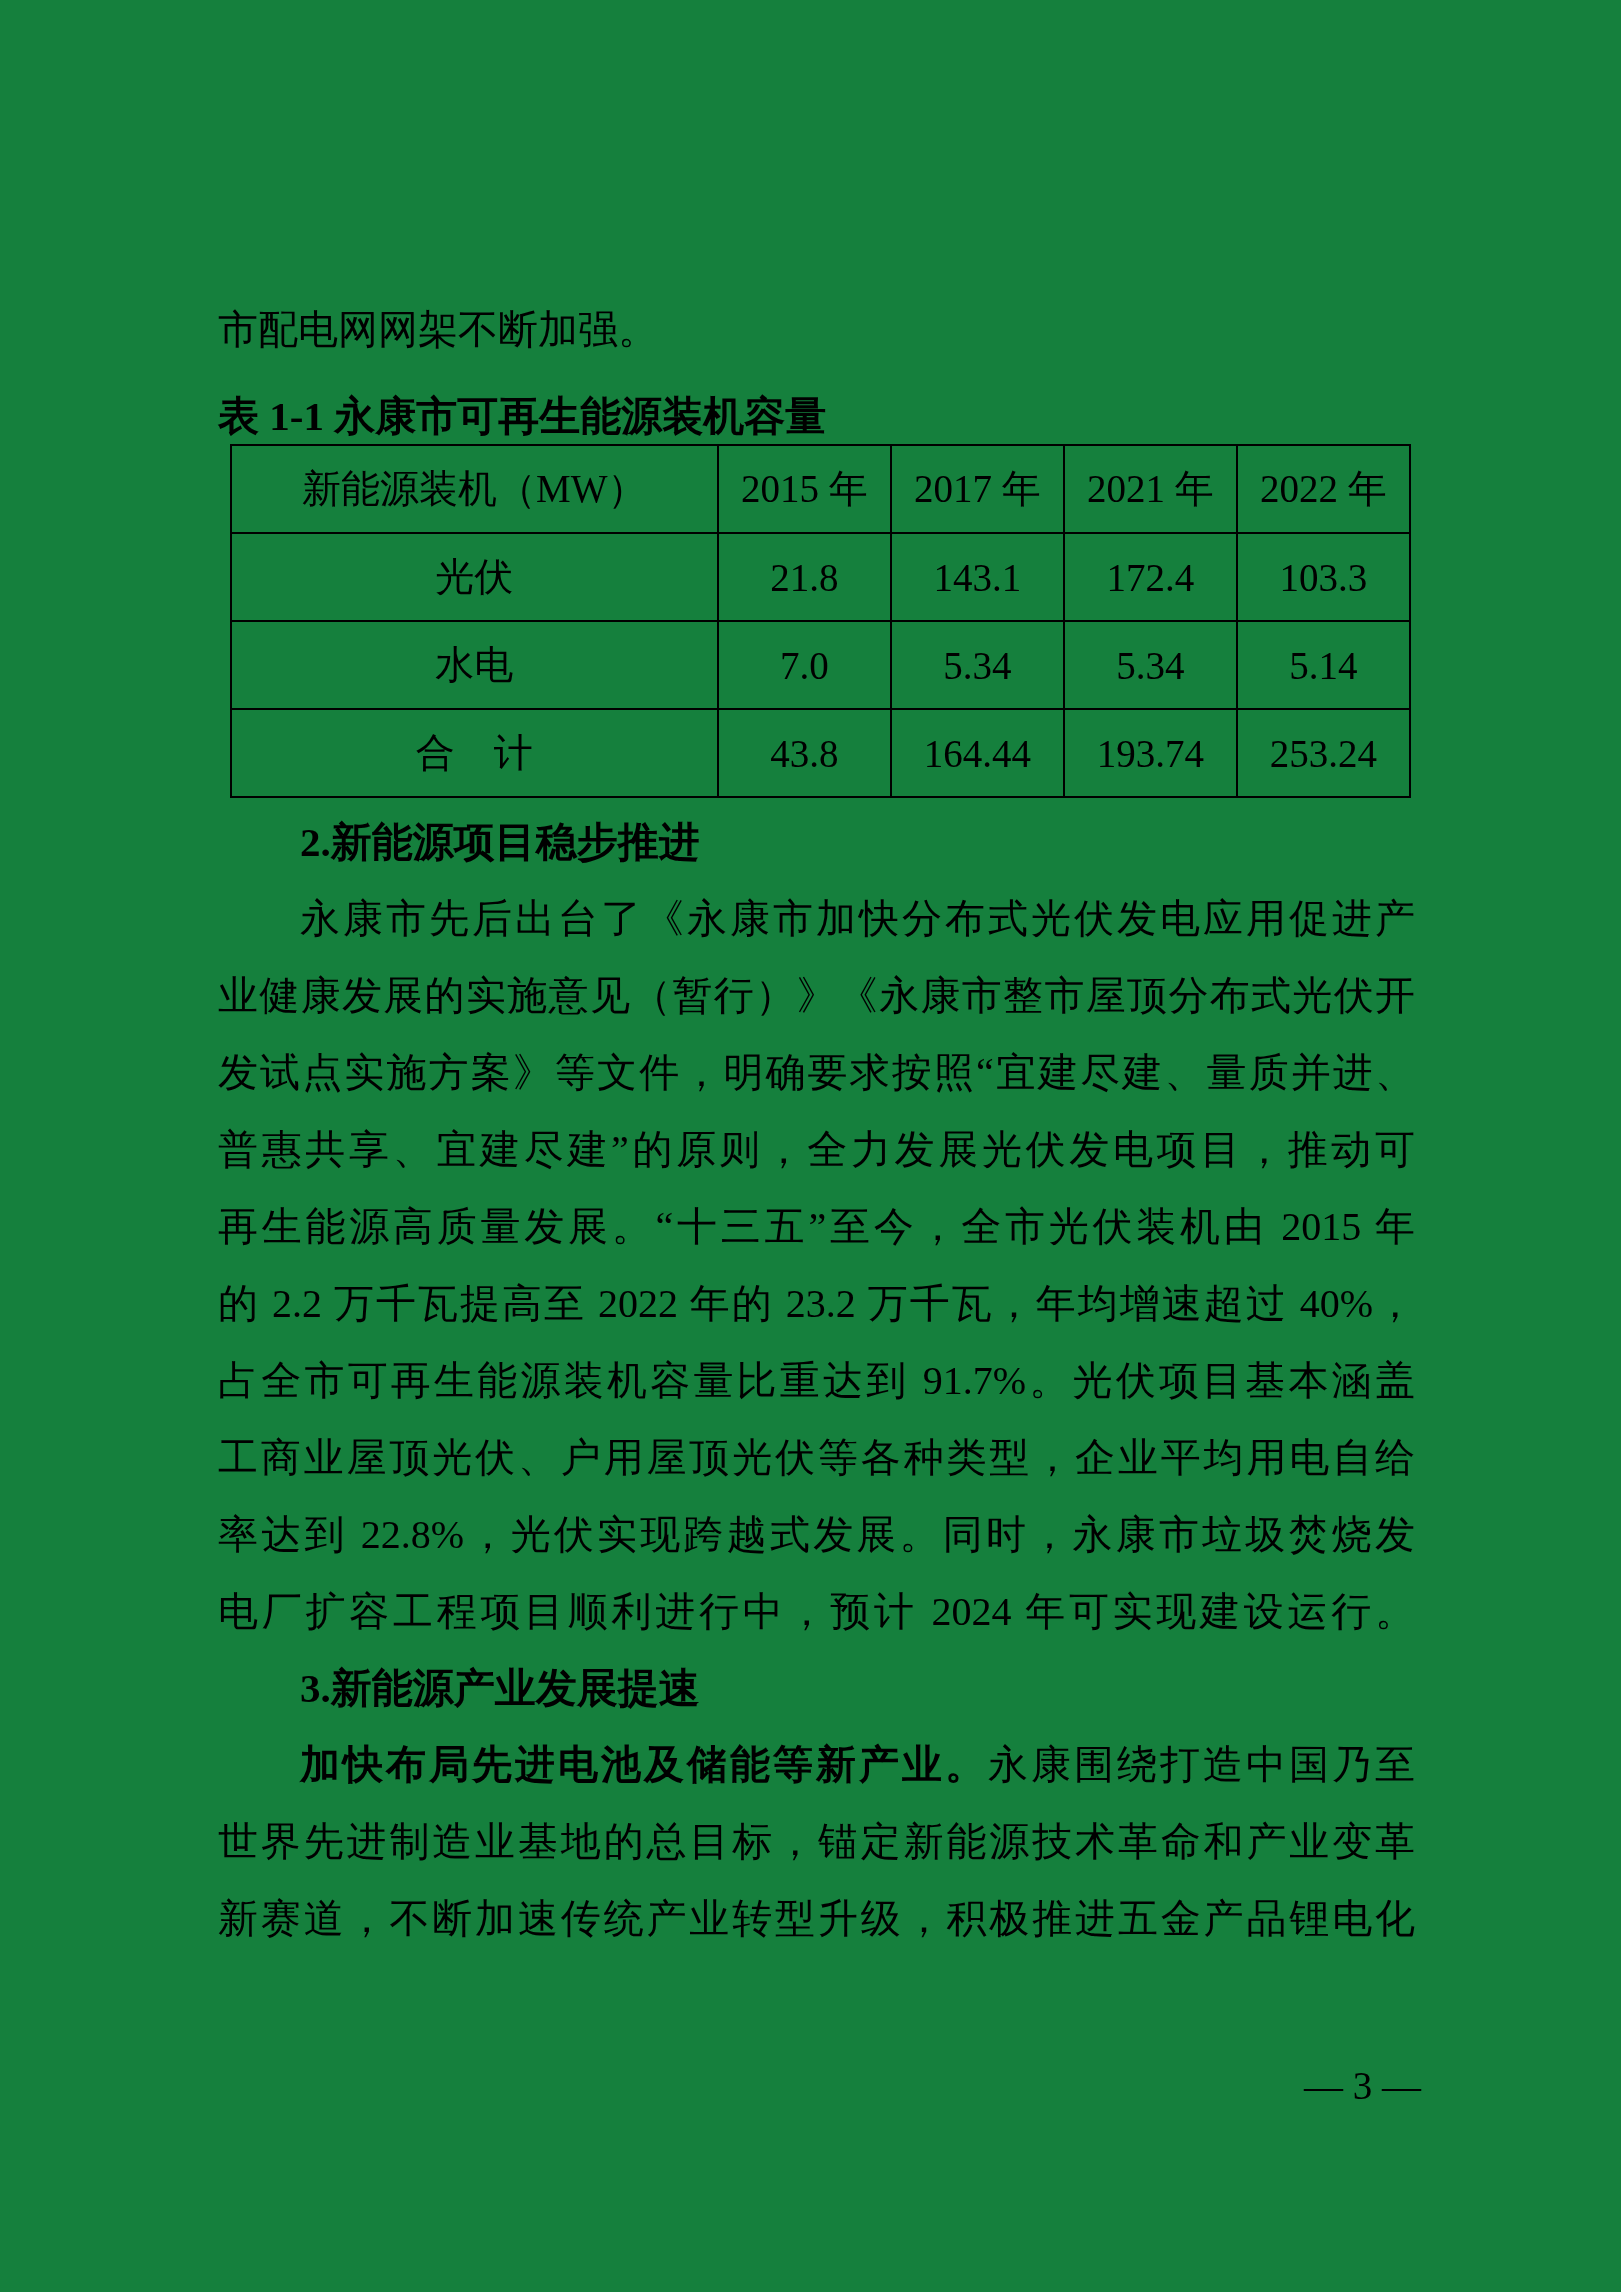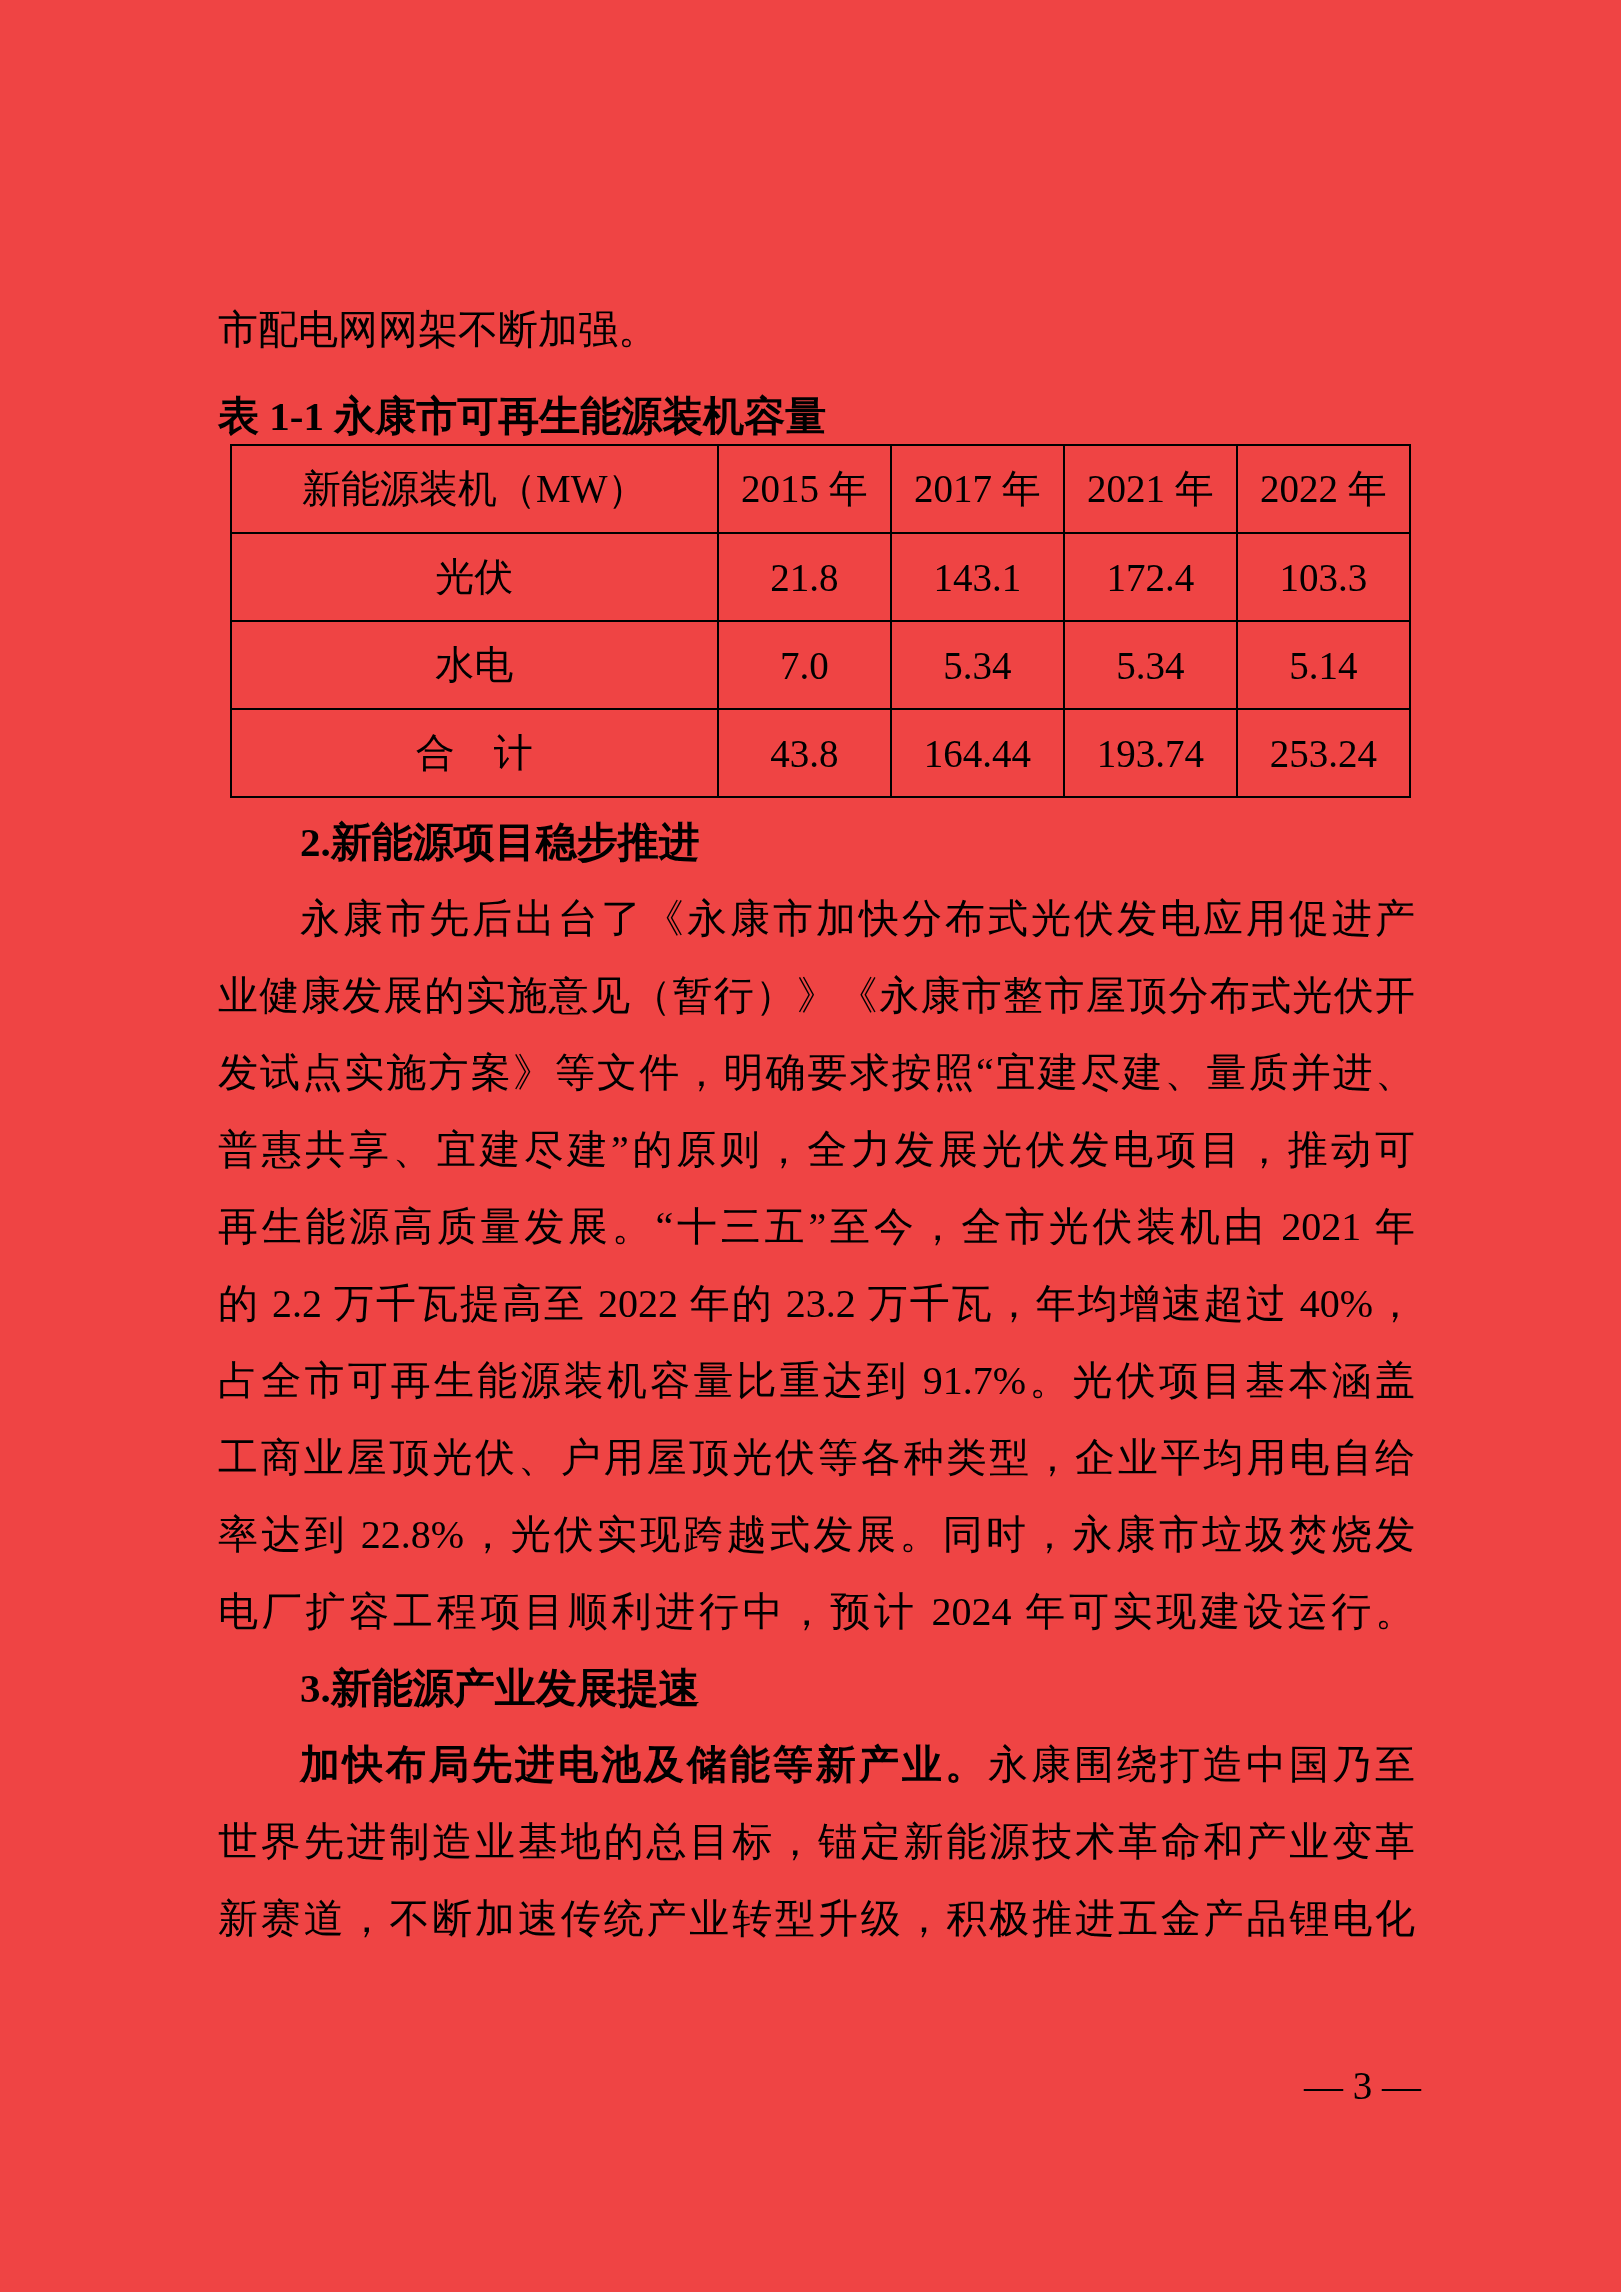--- a/index.html
+++ b/index.html
@@ -4,21 +4,21 @@
 <style>
   html, body {
     margin: 0;
     padding: 0;
     background: #ffffff;
   }
   .page {
     position: relative;
     width: 1621px;
     height: 2293px;
-    background: #ef4444;
+    background: #15803d;
     color: #000000;
     font-family: "Liberation Serif", "DejaVu Serif", serif;
     overflow: hidden;
   }
   .content {
     position: absolute;
     left: 218px;
     top: 0;
     width: 1197px;
     padding-top: 302px;
@@ -137,21 +137,21 @@
         </tr>
       </tbody>
     </table>
 
     <div class="heading h2">2.新能源项目稳步推进</div>
 
     <div class="pline indent">永康市先后出台了《永康市加快分布式光伏发电应用促进产</div>
     <div class="pline">业健康发展的实施意见（暂行）》《永康市整市屋顶分布式光伏开</div>
     <div class="pline">发试点实施方案》等文件，明确要求按照“宜建尽建、量质并进、</div>
     <div class="pline">普惠共享、宜建尽建”的原则，全力发展光伏发电项目，推动可</div>
-    <div class="pline">再生能源高质量发展。“十三五”至今，全市光伏装机由 2021 年</div>
+    <div class="pline">再生能源高质量发展。“十三五”至今，全市光伏装机由 2015 年</div>
     <div class="pline">的 2.2 万千瓦提高至 2022 年的 23.2 万千瓦，年均增速超过 40%，</div>
     <div class="pline">占全市可再生能源装机容量比重达到 91.7%。光伏项目基本涵盖</div>
     <div class="pline">工商业屋顶光伏、户用屋顶光伏等各种类型，企业平均用电自给</div>
     <div class="pline">率达到 22.8%，光伏实现跨越式发展。同时，永康市垃圾焚烧发</div>
     <div class="pline">电厂扩容工程项目顺利进行中，预计 2024 年可实现建设运行。</div>
 
     <div class="heading h3">3.新能源产业发展提速</div>
 
     <div class="pline indent"><span class="bold">加快布局先进电池及储能等新产业。</span><span>永康围绕打造中国乃至</span></div>
     <div class="pline">世界先进制造业基地的总目标，锚定新能源技术革命和产业变革</div>

